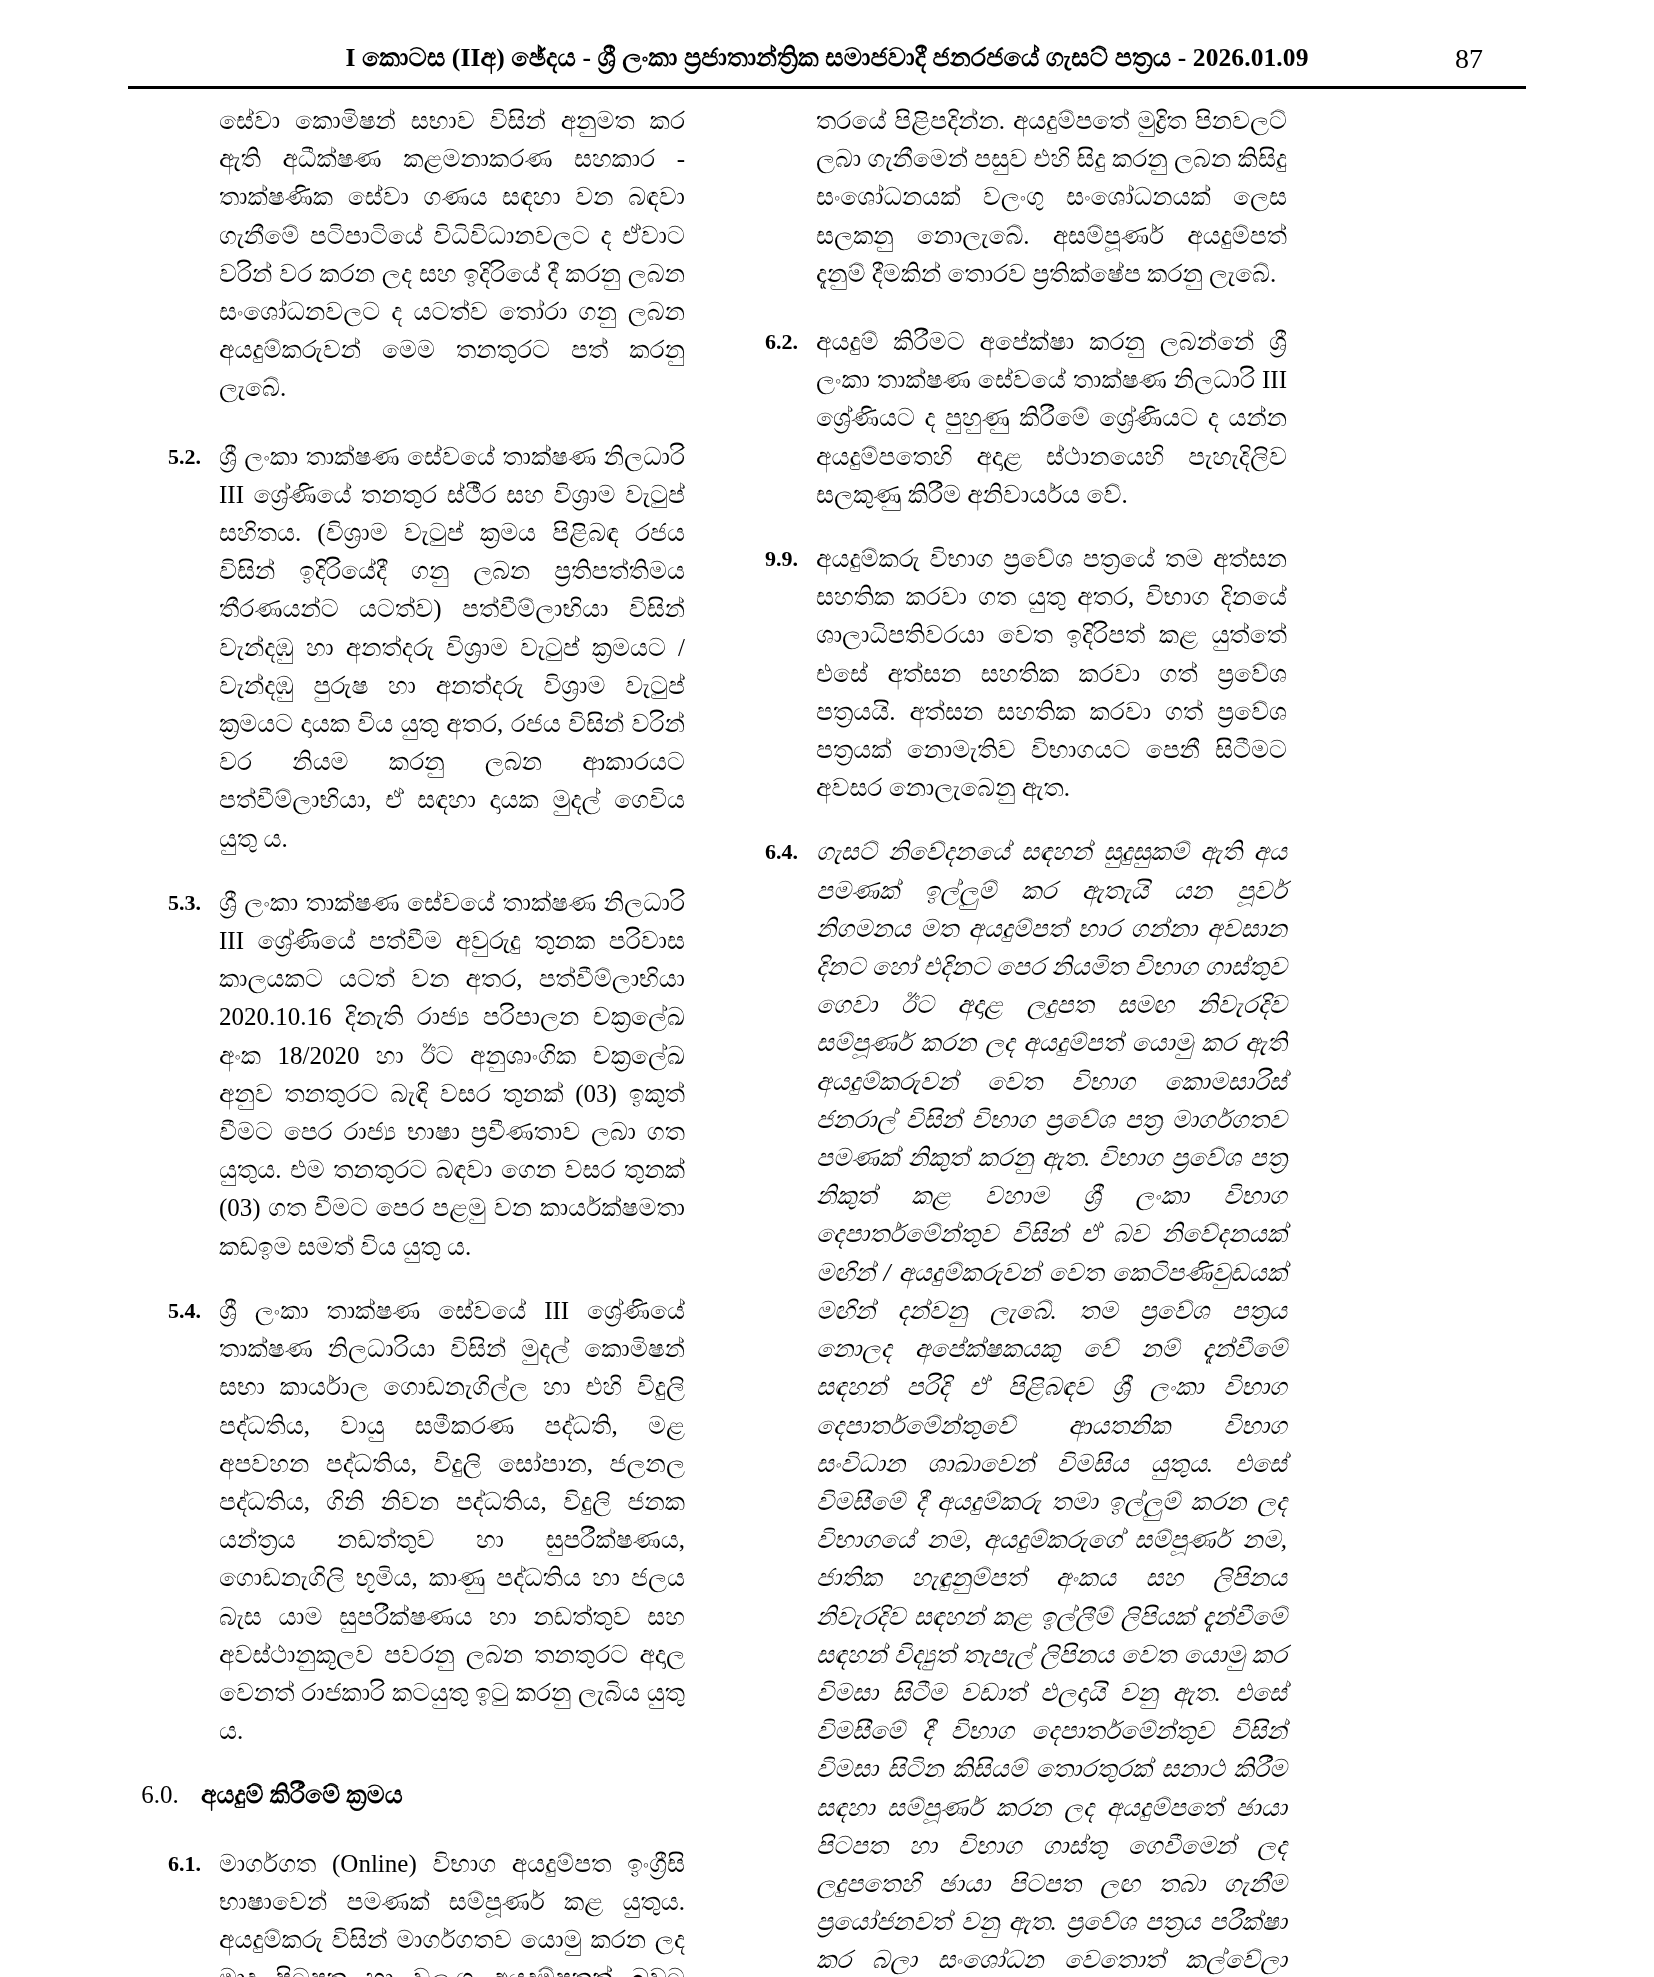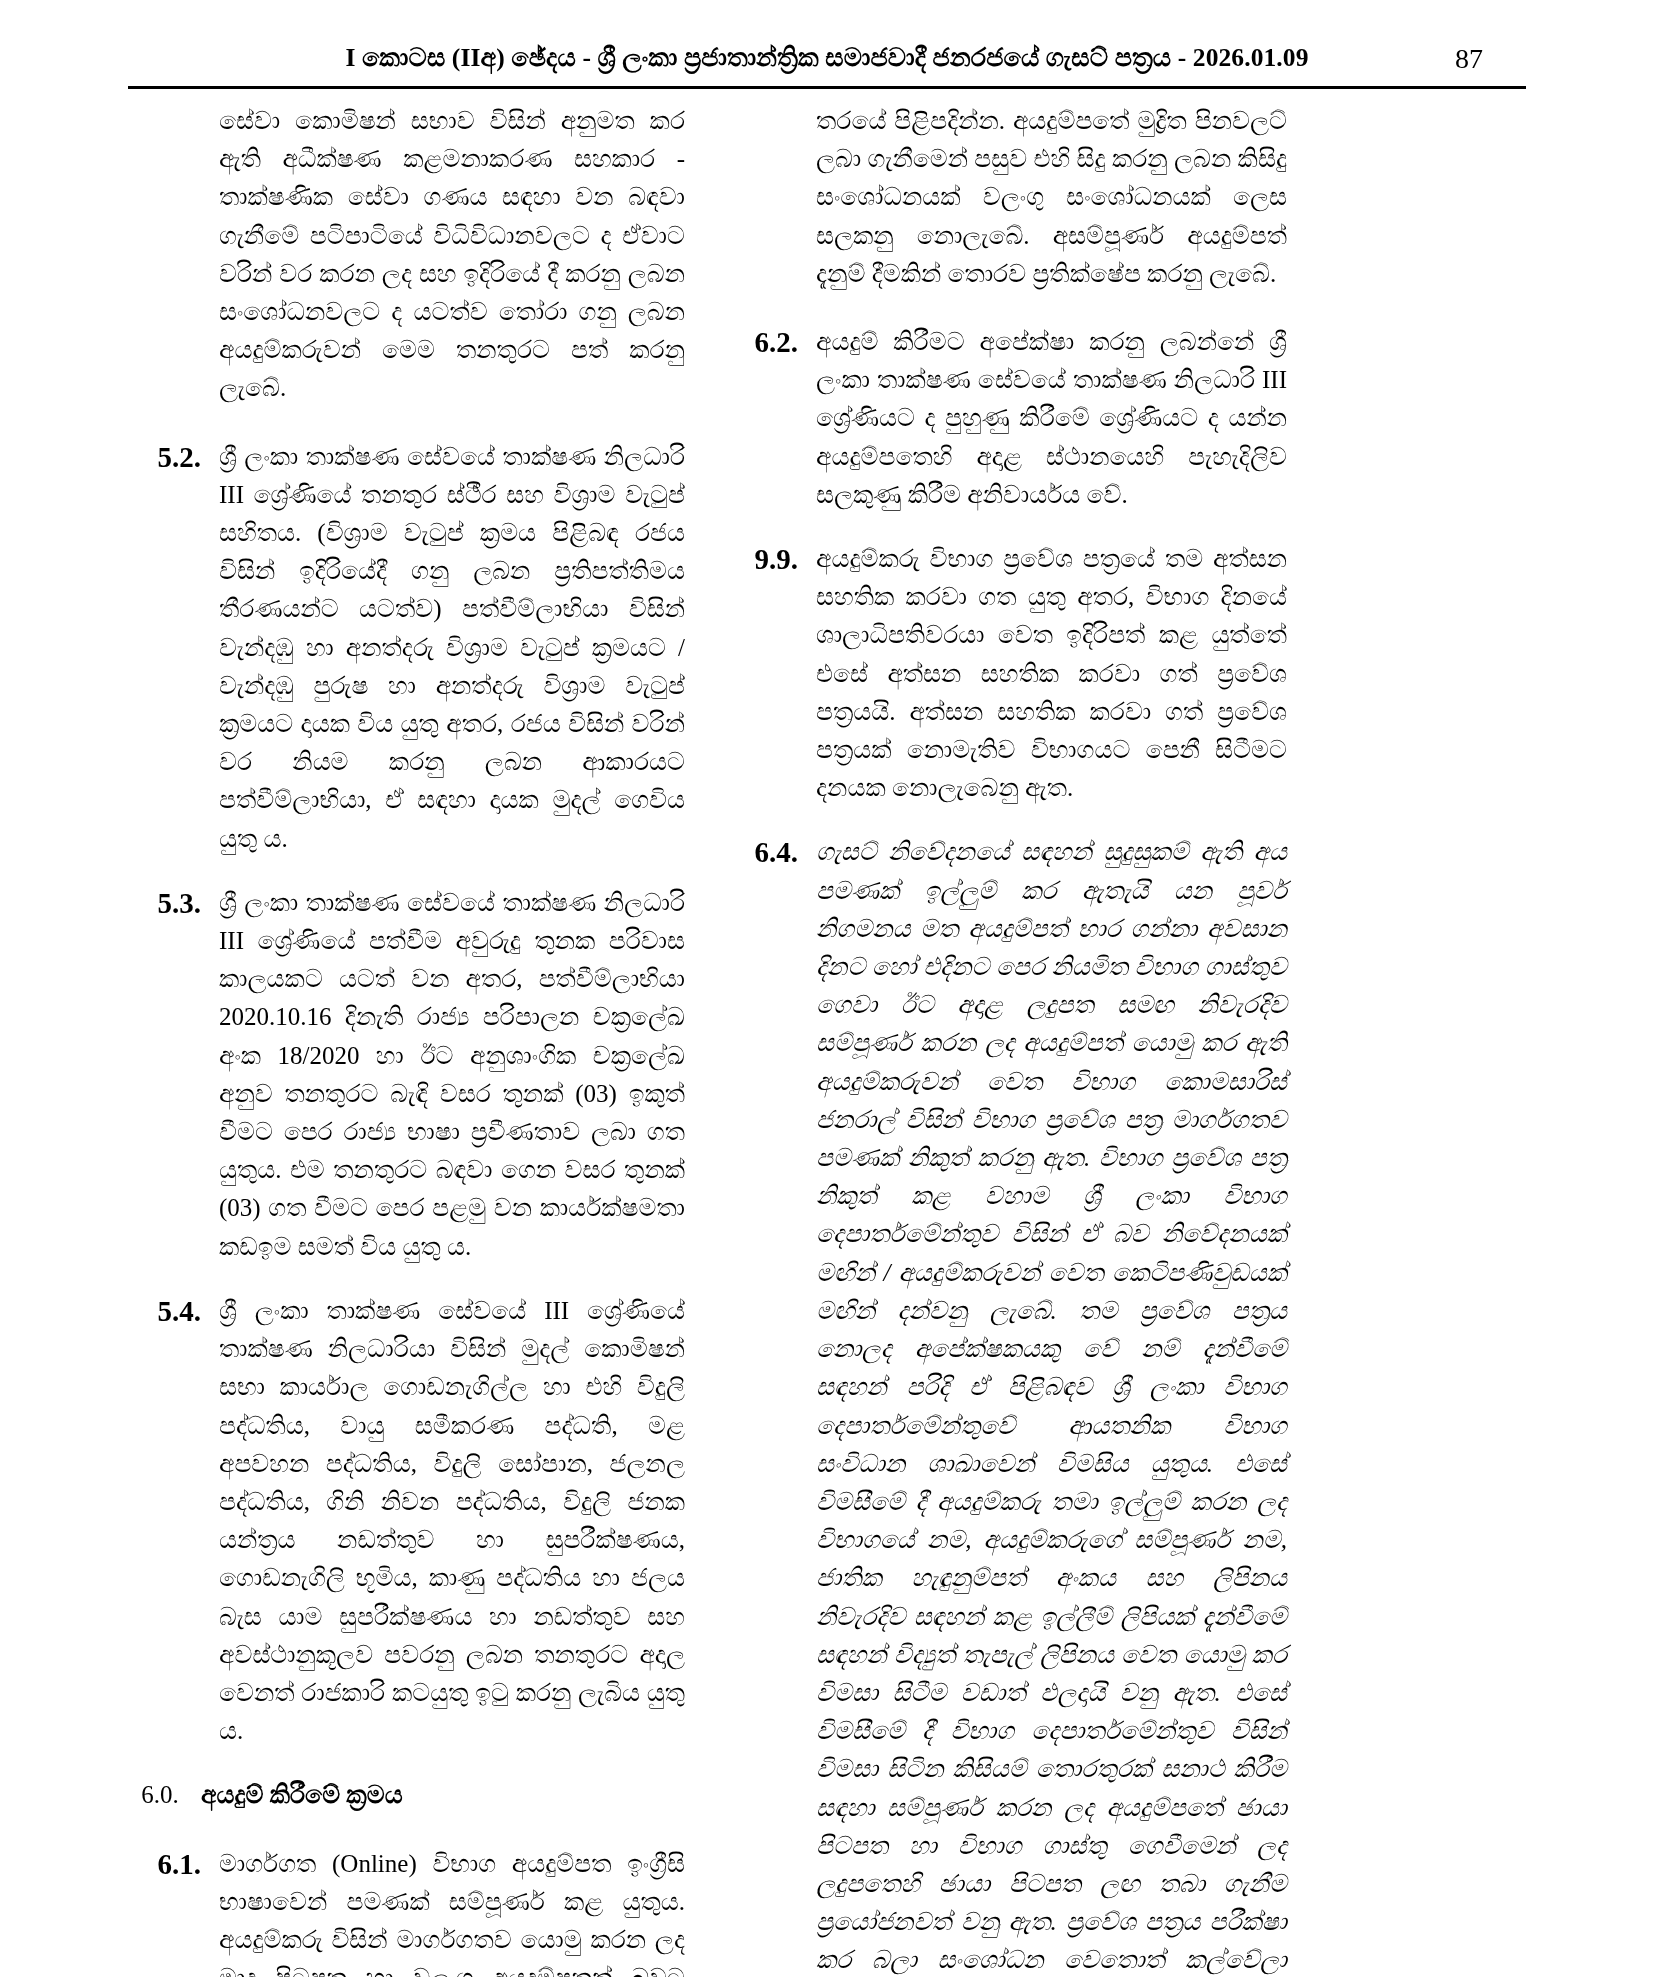--- a/index.html
+++ b/index.html
@@ -84,21 +84,21 @@
     position: relative;
     margin: 0 0 26px 0;
     padding-left: 104px;
   }
   .clause .num {
     position: absolute;
     left: 0;
     top: 0;
     width: 86px;
     text-align: right;
-    font-size: 29px;
+    font-size: 22px;
     line-height: 38.2px;
     font-weight: bold;
   }
   .clause .body {
     font-size: 25px;
     line-height: 38.2px;
     text-align: justify;
     text-justify: inter-word;
     hyphens: none;
   }
@@ -181,21 +181,21 @@
 
       <div class="para lead">තරයේ පිළිපදින්න. අයදුම්පතේ මුද්‍රිත පිනවලට් ලබා ගැනීමෙන් පසුව එහි සිදු කරනු ලබන කිසිදු සංශෝධනයක් වලංගු සංශෝධනයක් ලෙස සලකනු නොලැබේ. අසම්පූර්ණ අයදුම්පත් දැනුම් දීමකින් තොරව ප්‍රතික්ෂේප කරනු ලැබේ.</div>
 
       <div class="clause">
         <span class="num">6.2.</span>
         <div class="body">අයදුම් කිරීමට අපේක්ෂා කරනු ලබන්නේ ශ්‍රී ලංකා තාක්ෂණ සේවයේ තාක්ෂණ නිලධාරි III ශ්‍රේණියට ද පුහුණු කිරීමේ ශ්‍රේණියට ද යන්න අයදුම්පතෙහි අදාළ ස්ථානයෙහි පැහැදිලිව සලකුණු කිරීම අනිවාර්යය වේ.</div>
       </div>
 
       <div class="clause">
         <span class="num">9.9.</span>
-        <div class="body">අයදුම්කරු විභාග ප්‍රවේශ පත්‍රයේ තම අත්සන සහතික කරවා ගත යුතු අතර, විභාග දිනයේ ශාලාධිපතිවරයා වෙත ඉදිරිපත් කළ යුත්තේ එසේ අත්සන සහතික කරවා ගත් ප්‍රවේශ පත්‍රයයි. අත්සන සහතික කරවා ගත් ප්‍රවේශ පත්‍රයක් නොමැතිව විභාගයට පෙනී සිටීමට දනයක නොලැබෙනු ඇත.</div>
+        <div class="body">අයදුම්කරු විභාග ප්‍රවේශ පත්‍රයේ තම අත්සන සහතික කරවා ගත යුතු අතර, විභාග දිනයේ ශාලාධිපතිවරයා වෙත ඉදිරිපත් කළ යුත්තේ එසේ අත්සන සහතික කරවා ගත් ප්‍රවේශ පත්‍රයයි. අත්සන සහතික කරවා ගත් ප්‍රවේශ පත්‍රයක් නොමැතිව විභාගයට පෙනී සිටීමට අවසර නොලැබෙනු ඇත.</div>
       </div>
 
       <div class="clause italic">
         <span class="num">6.4.</span>
         <div class="body">ගැසට් නිවේදනයේ සඳහන් සුදුසුකම් ඇති අය පමණක් ඉල්ලුම් කර ඇතැයි යන පූර්ව නිගමනය මත අයදුම්පත් භාර ගන්නා අවසාන දිනට හෝ එදිනට පෙර නියමිත විභාග ගාස්තුව ගෙවා ඊට අදාළ ලදුපත සමඟ නිවැරදිව සම්පූර්ණ කරන ලද අයදුම්පත් යොමු කර ඇති අයදුම්කරුවන් වෙත විභාග කොමසාරිස් ජනරාල් විසින් විභාග ප්‍රවේශ පත්‍ර මාර්ගගතව පමණක් නිකුත් කරනු ඇත. විභාග ප්‍රවේශ පත්‍ර නිකුත් කළ වහාම ශ්‍රී ලංකා විභාග දෙපාර්තමේන්තුව විසින් ඒ බව නිවේදනයක් මඟින් / අයදුම්කරුවන් වෙත කෙටිපණිවුඩයක් මඟින් දන්වනු ලැබේ. තම ප්‍රවේශ පත්‍රය නොලද අපේක්ෂකයකු වේ නම් දැන්වීමේ සඳහන් පරිදි ඒ පිළිබඳව ශ්‍රී ලංකා විභාග දෙපාර්තමේන්තුවේ ආයතනික විභාග සංවිධාන ශාඛාවෙන් විමසිය යුතුය. එසේ විමසීමේ දී අයදුම්කරු තමා ඉල්ලුම් කරන ලද විභාගයේ නම, අයදුම්කරුගේ සම්පූර්ණ නම, ජාතික හැඳුනුම්පත් අංකය සහ ලිපිනය නිවැරදිව සඳහන් කළ ඉල්ලීම් ලිපියක් දැන්වීමේ සඳහන් විද්‍යුත් තැපැල් ලිපිනය වෙත යොමු කර විමසා සිටීම වඩාත් ඵලදායි වනු ඇත. එසේ විමසීමේ දී විභාග දෙපාර්තමේන්තුව විසින් විමසා සිටින කිසියම් තොරතුරක් සනාථ කිරීම සඳහා සම්පූර්ණ කරන ලද අයදුම්පතේ ඡායා පිටපත හා විභාග ගාස්තු ගෙවීමෙන් ලද ලදුපතෙහි ඡායා පිටපත ලඟ තබා ගැනීම ප්‍රයෝජනවත් වනු ඇත. ප්‍රවේශ පත්‍රය පරීක්ෂා කර බලා සංශෝධන වෙතොත් කල්වේලා ඇතිව විභාග දෙපාර්තමේන්තුව එම අයදුම්පත අනුව අදාළ සංශෝධන සිදු කර ගත යුතුය. විභාග ශාලාවේ දී / සම්මුඛ පරීක්ෂණයේ දී සංශෝධන සඳහා කරනු ලබන ඉල්ලීම් සලකා බලනු නොලැබේ.</div>
       </div>
 
     </div>
 
   </div>

